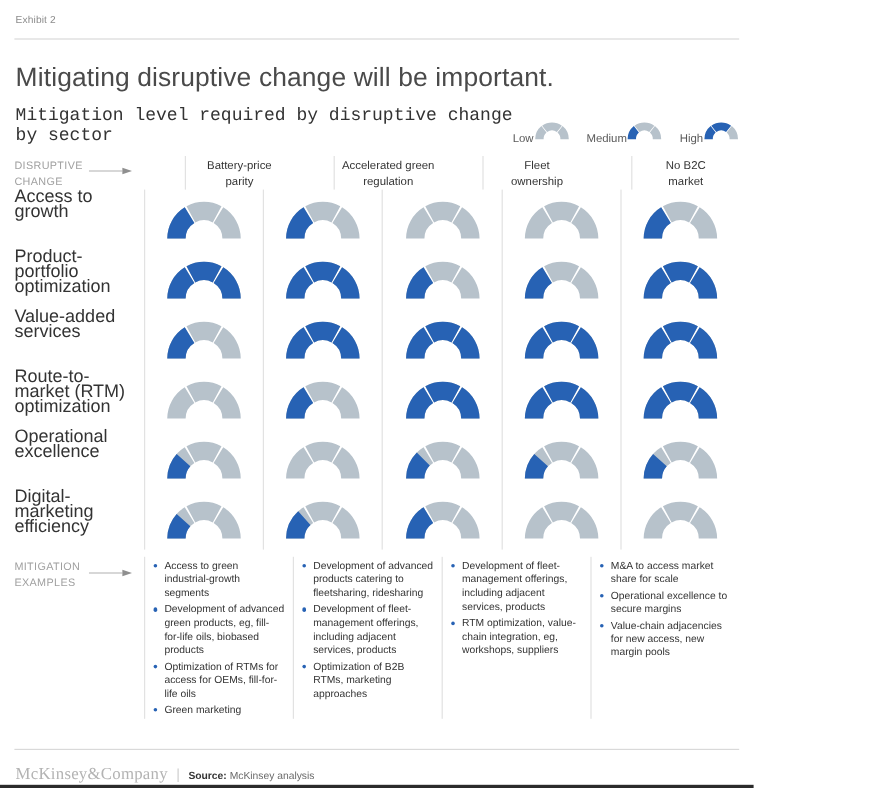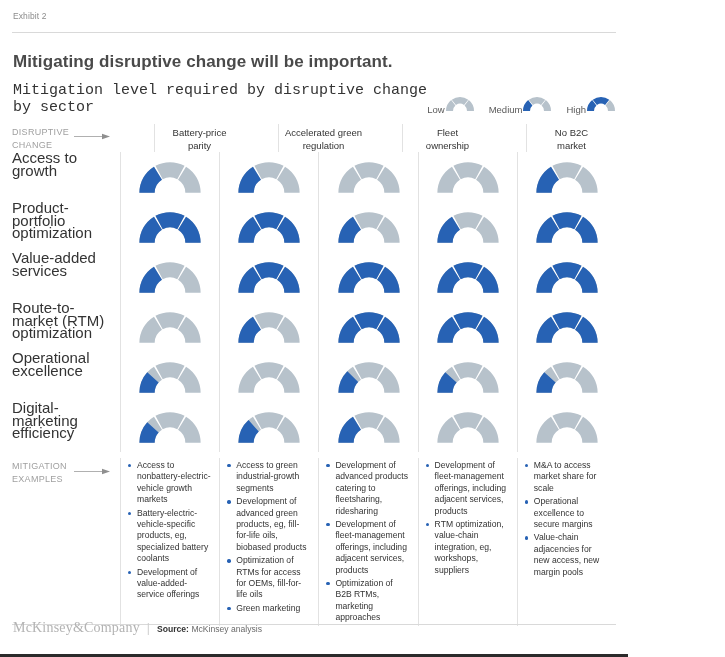--- a/index.html
+++ b/index.html
@@ -16,21 +16,21 @@
 
   
   .exhibit-label{
     font-size:8.5px;color:#8c8c8c;letter-spacing:.1px;
     padding-top:11px;padding-left:1px;
   }
   .rule-top{
     margin-top:11px;border-top:1px solid #d9d9d9;height:0;
   }
   .headline{
-    font-size:17px;color:#4a4a4a;font-weight:700;
+    font-size:22px;color:#4a4a4a;font-weight:400;
     margin-top:19px;padding-left:1px;letter-spacing:.1px;
   }
 
   
   .sub-row{
     display:flex;align-items:flex-end;justify-content:space-between;
     margin-top:22px;padding-left:1px;height:22px;
   }
   .subtitle{font-size:15px;color:#333;letter-spacing:0;font-family:Liberation Mono, monospace;}
   .legend{display:flex;align-items:flex-end;gap:14px;}
@@ -106,21 +106,21 @@
     content:"";position:absolute;left:0;top:4px;
     width:3.4px;height:3.4px;border-radius:50%;background:#2762b4;
   }
 
   
   .rule-bottom{
     position:absolute;left:12px;right:12px;bottom:32px;
     border-top:1px solid #d9d9d9;height:0;
   }
   .footer{
-    position:absolute;left:13px;bottom:21px;
+    position:absolute;left:13px;bottom:3px;
     display:flex;align-items:baseline;gap:7px;
   }
   .mck-logo{
     font-family:"Liberation Serif", serif;
     font-size:14px;color:#b3b3b3;letter-spacing:.2px;
   }
   .footer-sep{color:#cfcfcf;font-size:12px;}
   .source{font-size:8.6px;color:#6a6a6a;}
   .source b{color:#333;font-weight:bold;}
   .bottom-bar{
@@ -520,27 +520,20 @@
         <div>MITIGATION</div>
         <div>EXAMPLES</div>
       </div>
       <svg class="ex-arrow" viewBox="0 0 36 7">
         <line x1="0" y1="3.5" x2="28" y2="3.5" stroke="#b0b0b0" stroke-width="1"></line>
         <polygon points="28,0.8 36,3.5 28,6.2" fill="#8f8f8f"></polygon>
       </svg>
     </div>
     <div class="ex-col">
         <ul class="bullets">
-          <li>Access to nonbattery-electric-vehicle growth markets</li>
-          <li>Battery-electric-vehicle-specific products, eg, specialized battery coolants</li>
-          <li>Development of value-added-service offerings</li>
-        </ul>
-      </div>
-    <div class="ex-col">
-        <ul class="bullets">
           <li>Access to green industrial-growth segments</li>
           <li>Development of advanced green products, eg, fill-for-life oils, biobased products</li>
           <li>Optimization of RTMs for access for OEMs, fill-for-life oils</li>
           <li>Green marketing</li>
         </ul>
       </div>
     <div class="ex-col">
         <ul class="bullets">
           <li>Development of advanced products catering to fleetsharing, ridesharing</li>
           <li>Development of fleet-management offerings, including adjacent services, products</li>

